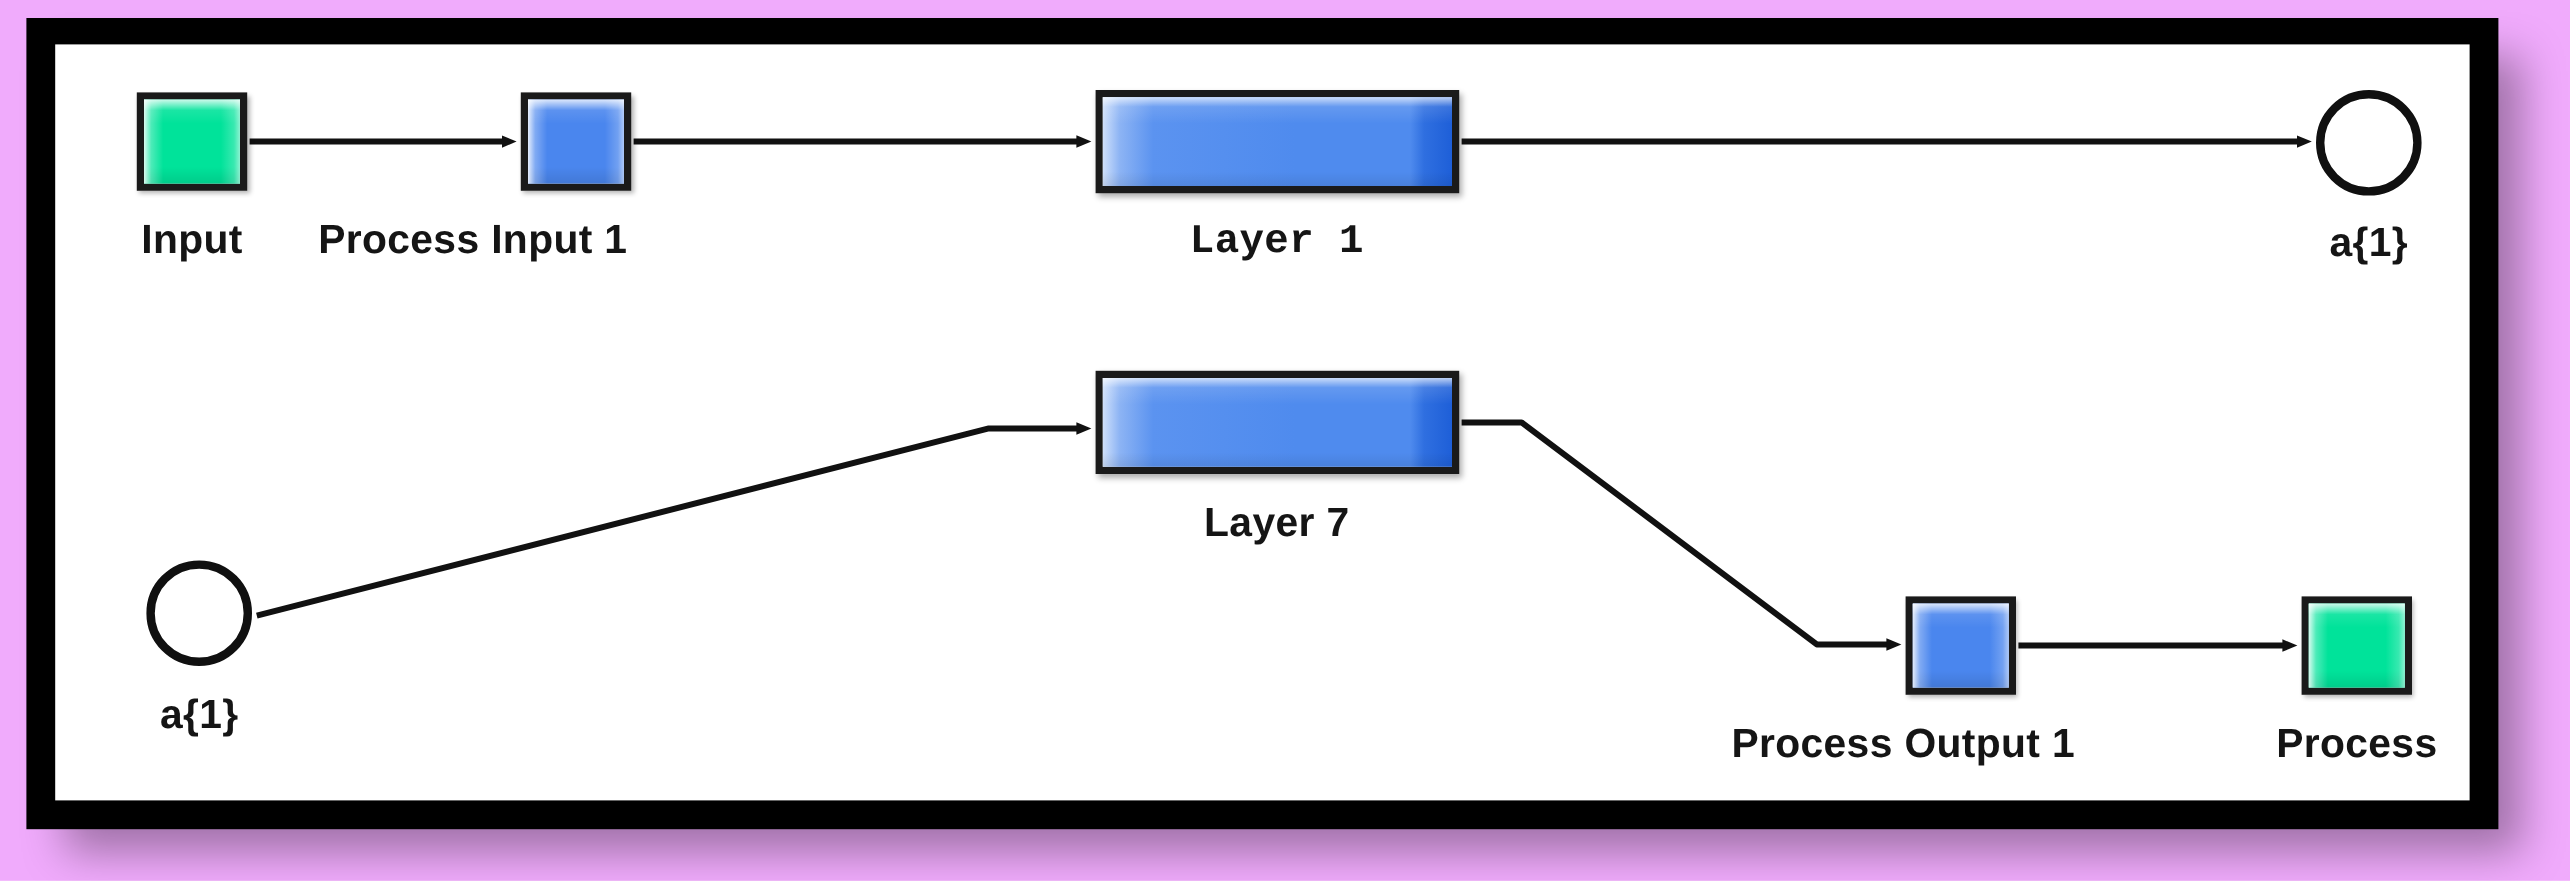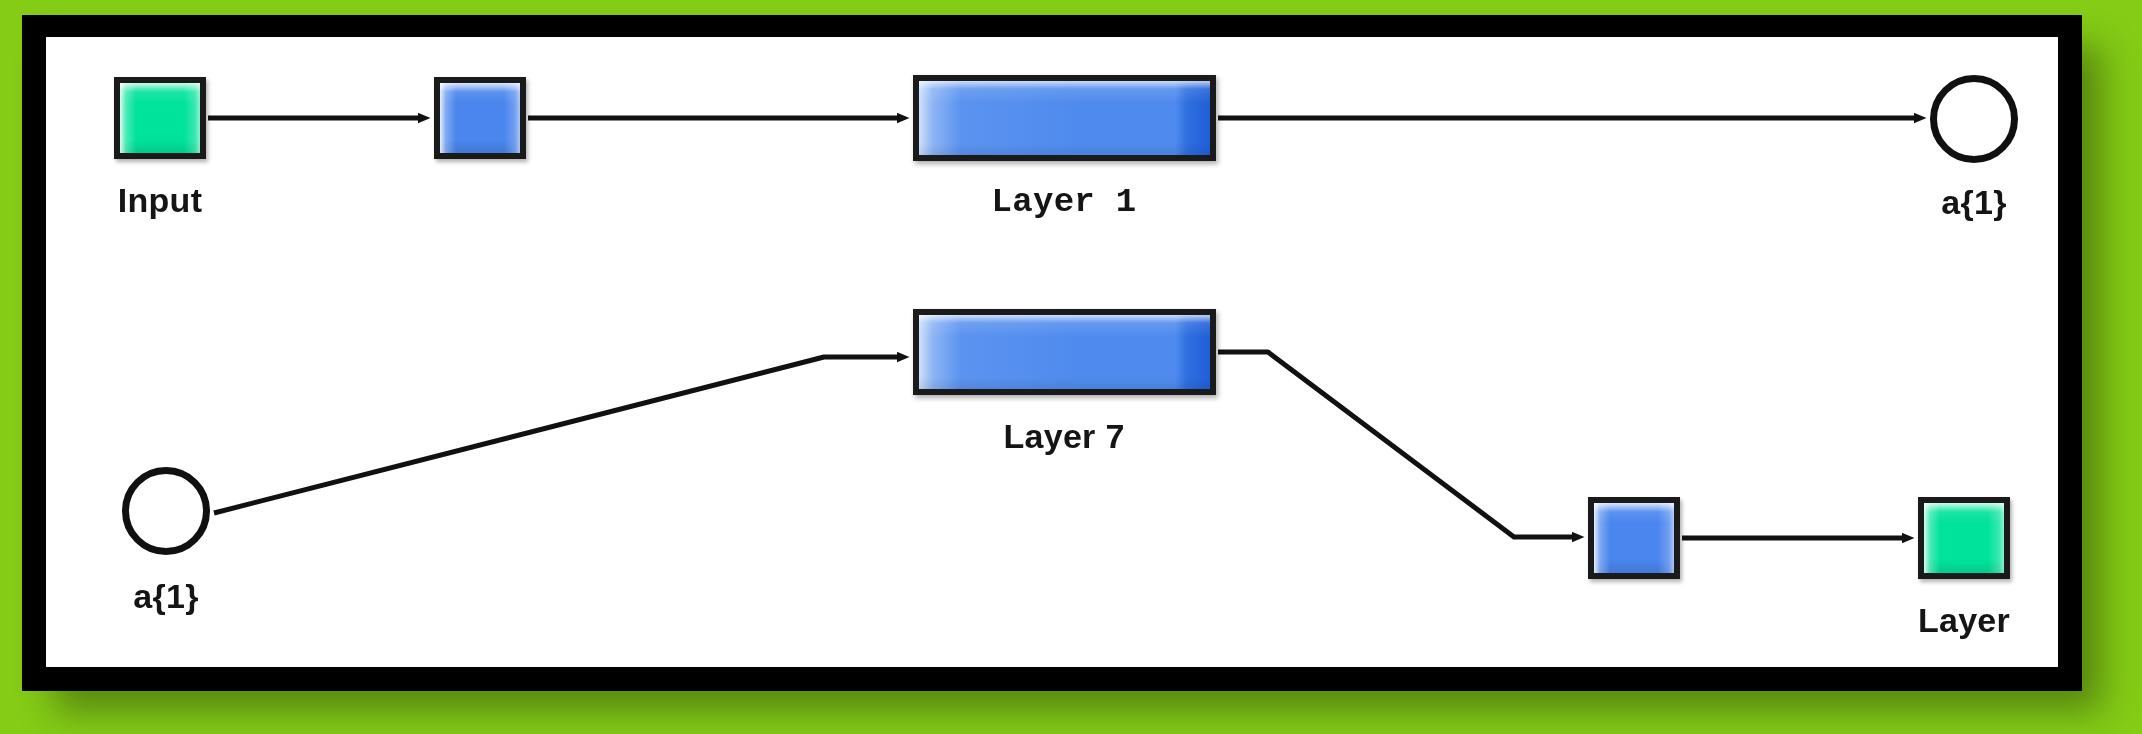--- a/index.html
+++ b/index.html
@@ -12,21 +12,21 @@
     width: 2142px;
     height: 734px;
     font-family: "Liberation Sans", sans-serif;
     overflow: hidden;
   }
 
   #stage {
     position: relative;
     width: 2142px;
     height: 734px;
-    background: #84cc16;
+    background: #f0abfc;
   }
 
   
   #frame {
     position: absolute;
     left: 22px;
     top: 15px;
     width: 2060px;
     height: 676px;
     background: #000000;
@@ -178,41 +178,43 @@
       </svg>
 
       <div class="node block green" style="left:68px; top:40px; width:92px; height:82px;">
         <div class="face"></div>
       </div>
       <div class="label center" style="left:114px; top:146px;">Input</div>
 
       <div class="node block blue" style="left:388px; top:40px; width:92px; height:82px;">
         <div class="face"></div>
       </div>
+      <div class="label center" style="left:348px; top:146px;">Process Input 1</div>
 
       <div class="node layerbar" style="left:867px; top:38px; width:303px; height:86px;">
         <div class="face"></div>
       </div>
       <div class="label center" style="left:1018px; top:148px;font-family:Liberation Mono, monospace;">Layer 1</div>
 
       <div class="node circle" style="left:1884px; top:38px; width:88px; height:88px;"></div>
       <div class="label center" style="left:1928px; top:148px;">a{1}</div>
 
       <div class="node circle" style="left:76px; top:430px; width:88px; height:88px;"></div>
       <div class="label center" style="left:120px; top:542px;">a{1}</div>
 
       <div class="node layerbar" style="left:867px; top:272px; width:303px; height:86px;">
         <div class="face"></div>
       </div>
       <div class="label center" style="left:1018px; top:382px;">Layer 7</div>
 
       <div class="node block blue" style="left:1542px; top:460px; width:92px; height:82px;">
         <div class="face"></div>
       </div>
+      <div class="label center" style="left:1540px; top:566px;">Process Output 1</div>
 
       <div class="node block green" style="left:1872px; top:460px; width:92px; height:82px;">
         <div class="face"></div>
       </div>
-      <div class="label center" style="left:1918px; top:566px;">Layer</div>
+      <div class="label center" style="left:1918px; top:566px;">Process</div>
 
     </div>
   </div>
 </div>
 
 </body></html>

